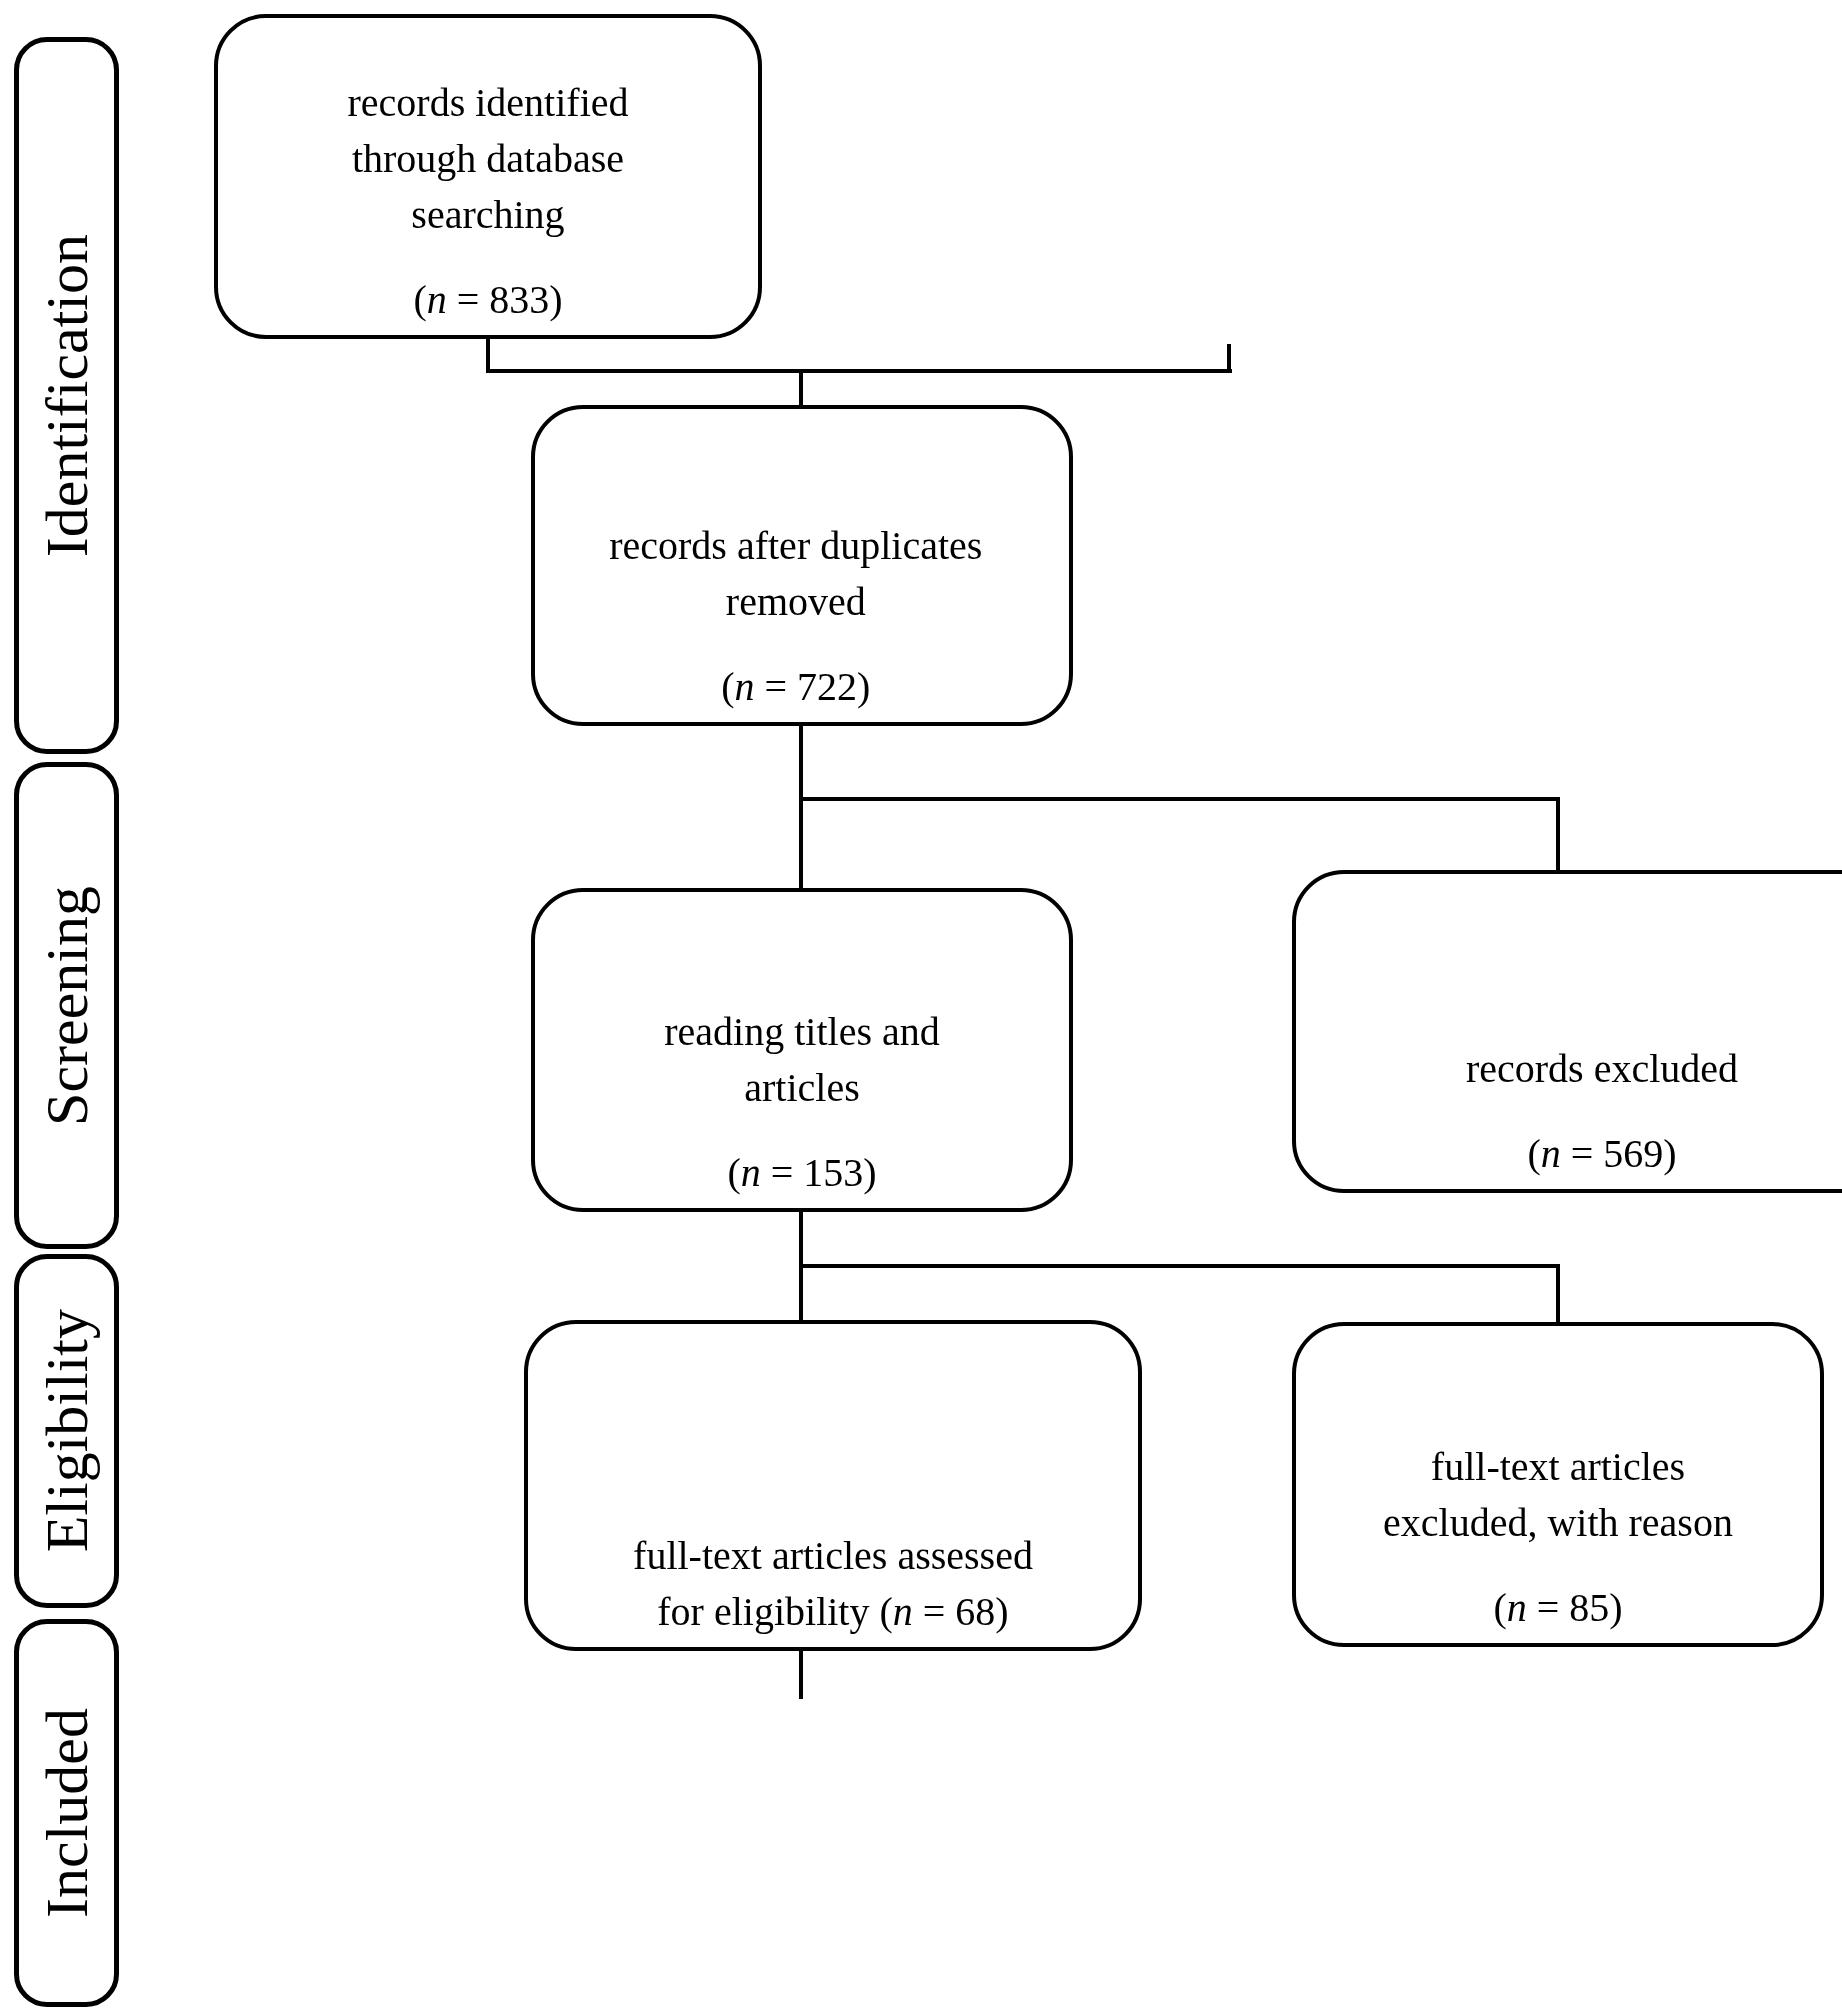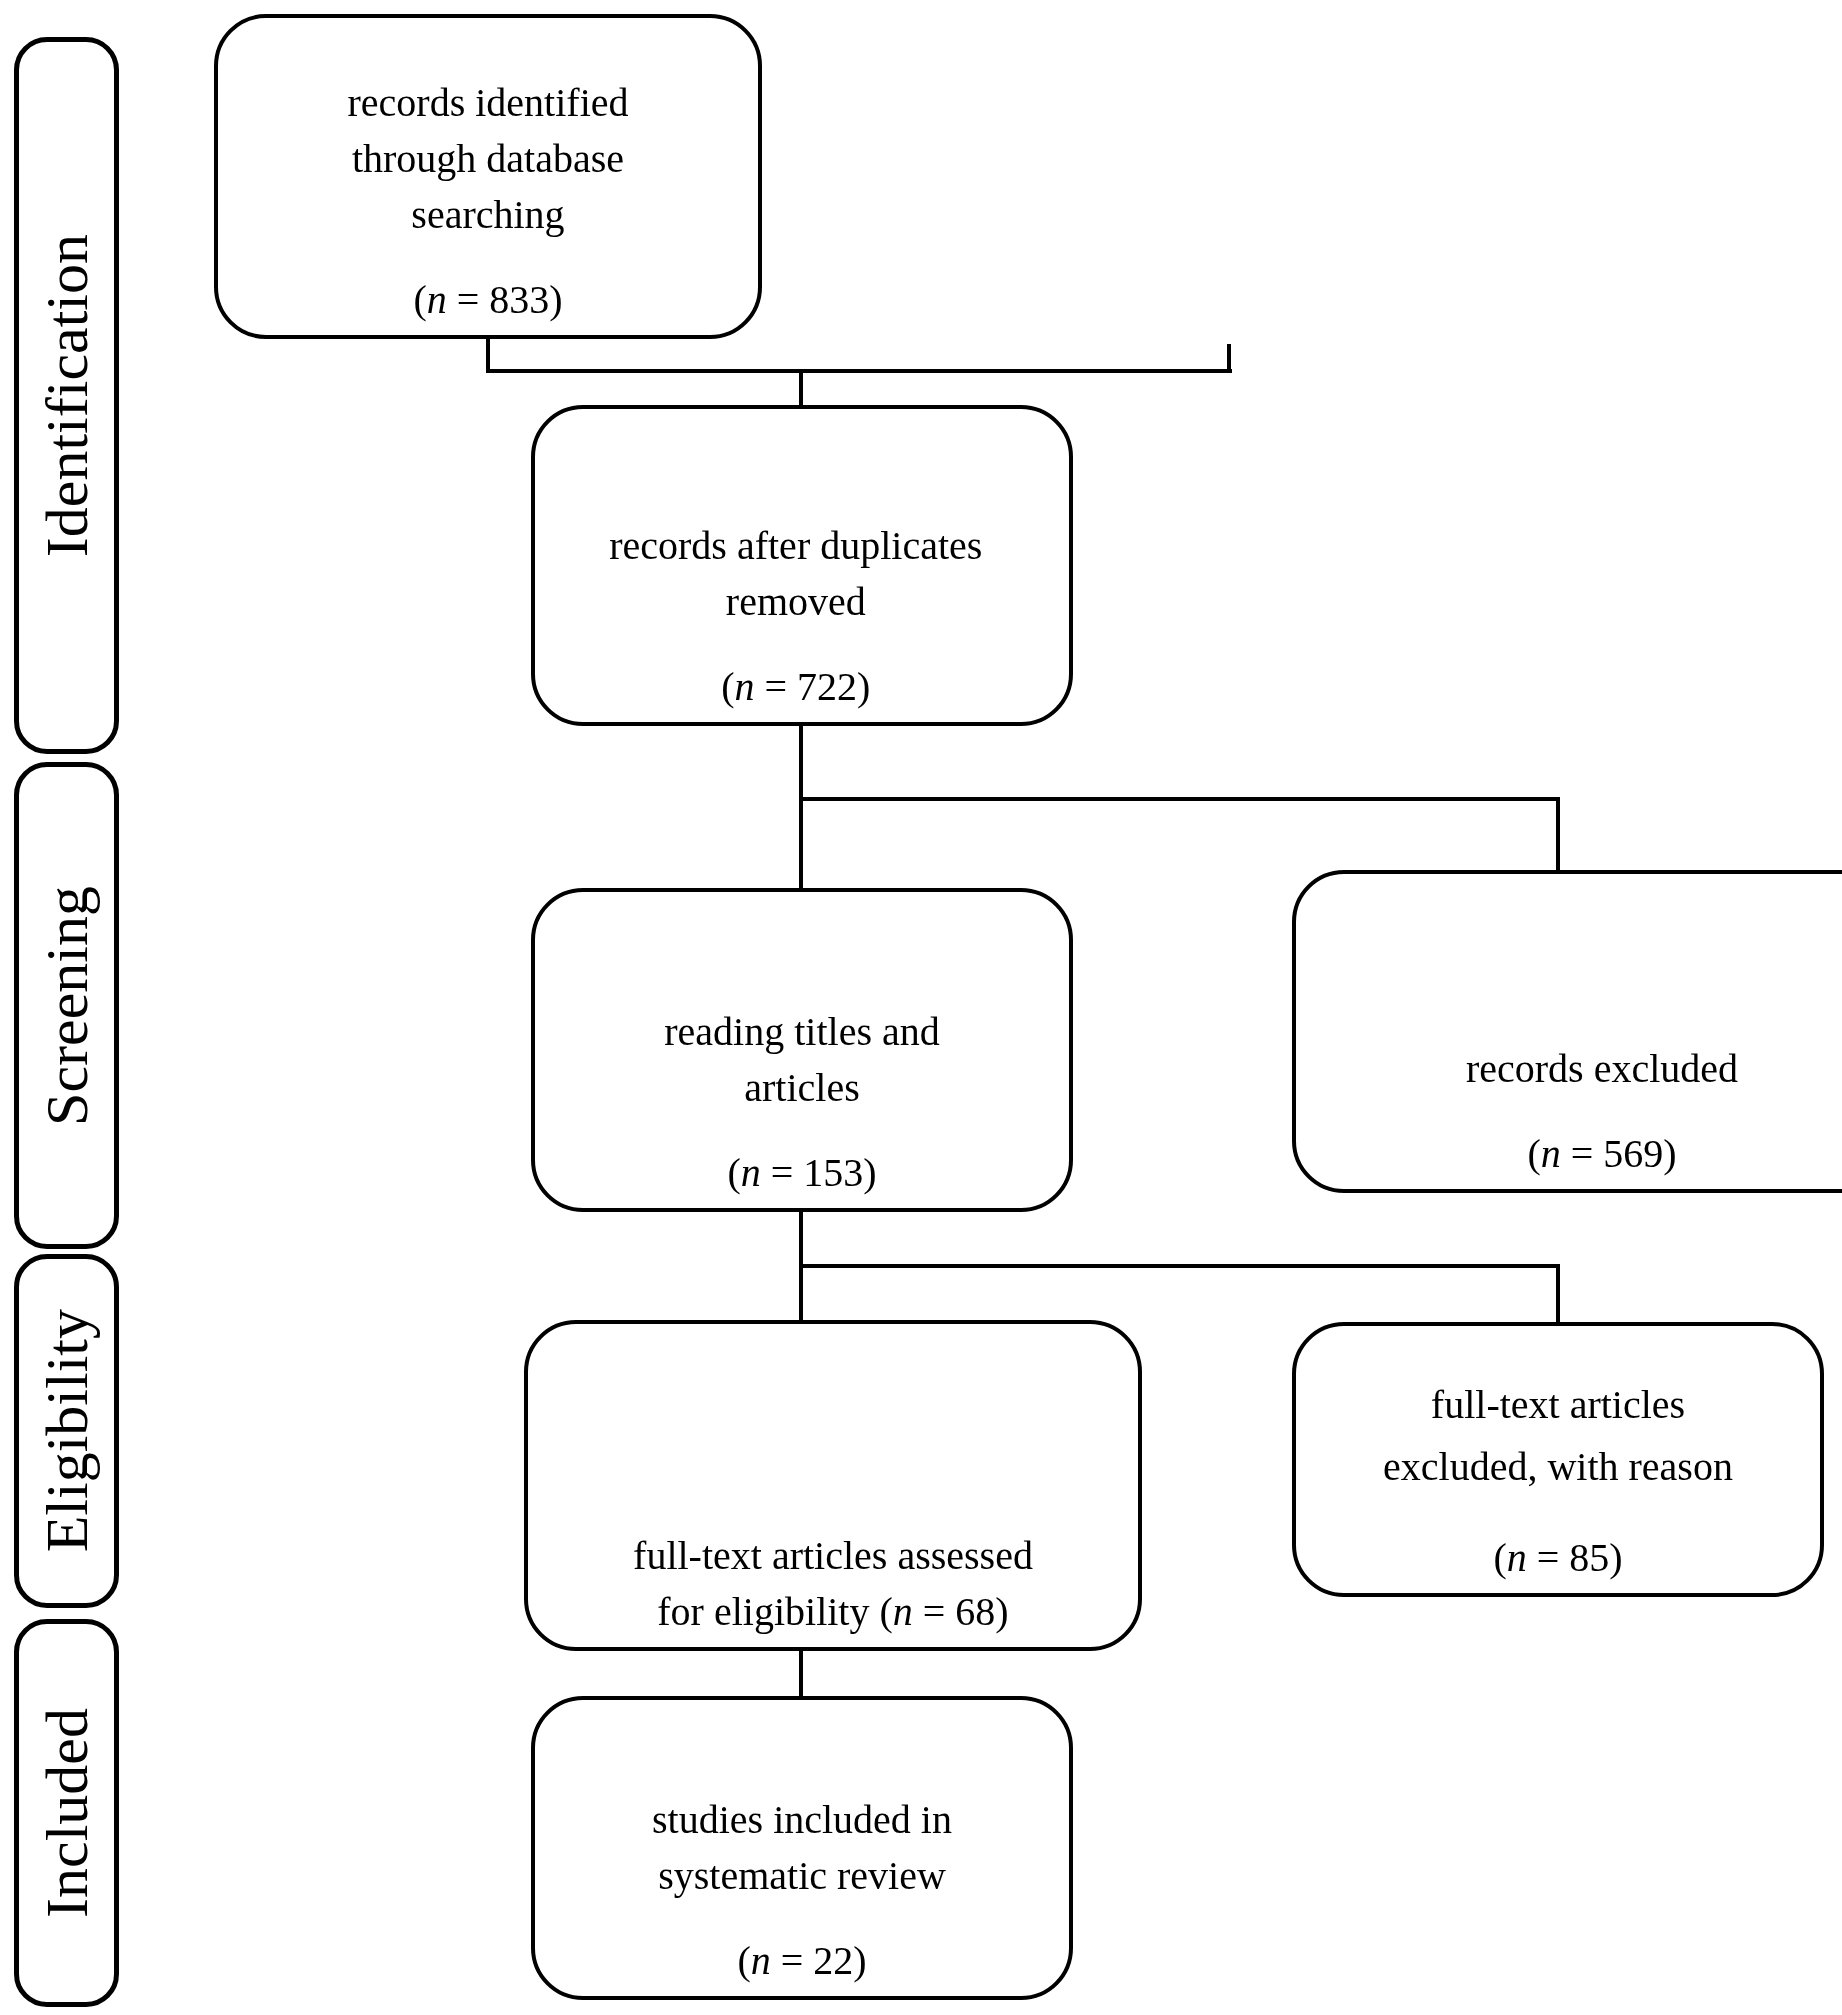--- a/index.html
+++ b/index.html
@@ -60,21 +60,21 @@
   }
   .fbox .nline { margin-top: 29px; }
   .fbox i { font-style: italic; }
 
   .box-db-records        { left: 214px;  top: 14.4px;   width: 548px; height: 325px; }
   .box-other-records     { left: 974px; top: 21.5px;   width: 509px; height: 325px; }
   .box-after-duplicates  { left: 531px;  top: 405px;  width: 542px; height: 321px; padding-left: 12px; }
   .box-titles-abstracts  { left: 531px;  top: 888px; width: 542px; height: 324px; }
   .box-records-excluded  { left: 1292px; top: 870px; width: 620px; height: 323px; }
   .box-fulltext-assessed { left: 524px;  top: 1320px; width: 618px; height: 331px; }
-  .box-fulltext-excluded { left: 1292px; top: 1322px; width: 532px; height: 275px; gap: 6px; }
+  .box-fulltext-excluded { left: 1292px; top: 1322px; width: 532px; height: 325px; }
   .box-included-studies  { left: 531px;  top: 1696px; width: 542px; height: 304px; }
 
   
   .conn {
     position: absolute;
     background: #000000;
   }
   .c1  { left: 486px;  top: 337px;  width: 4.3px;    height: 36px;  }
   .c2  { left: 1227px; top: 344px;  width: 4.3px;    height: 29px;  }
   .c3  { left: 486px;  top: 369px;  width: 746px; height: 4.3px;   }
@@ -127,25 +127,20 @@
     </div>
   <div class="fbox box-fulltext-assessed">
       <div class="tline">full-text articles assessed</div>
       <div class="tline">for eligibility (<i>n</i> = 68)</div>
     </div>
   <div class="fbox box-fulltext-excluded">
       <div class="tline">full-text articles</div>
       <div class="tline">excluded,  with reason</div>
       <div class="nline">(<i>n</i> = 85)</div>
     </div>
-  <div class="fbox box-included-studies">
-      <div class="tline">studies included in</div>
-      <div class="tline">systematic review</div>
-      <div class="nline">(<i>n</i> = 22)</div>
-    </div>
 
   <div class="conn c1"></div>
   <div class="conn c2"></div>
   <div class="conn c3"></div>
   <div class="conn c4"></div>
   <div class="conn c5"></div>
   <div class="conn c6"></div>
   <div class="conn c7"></div>
   <div class="conn c8"></div>
   <div class="conn c9"></div>

